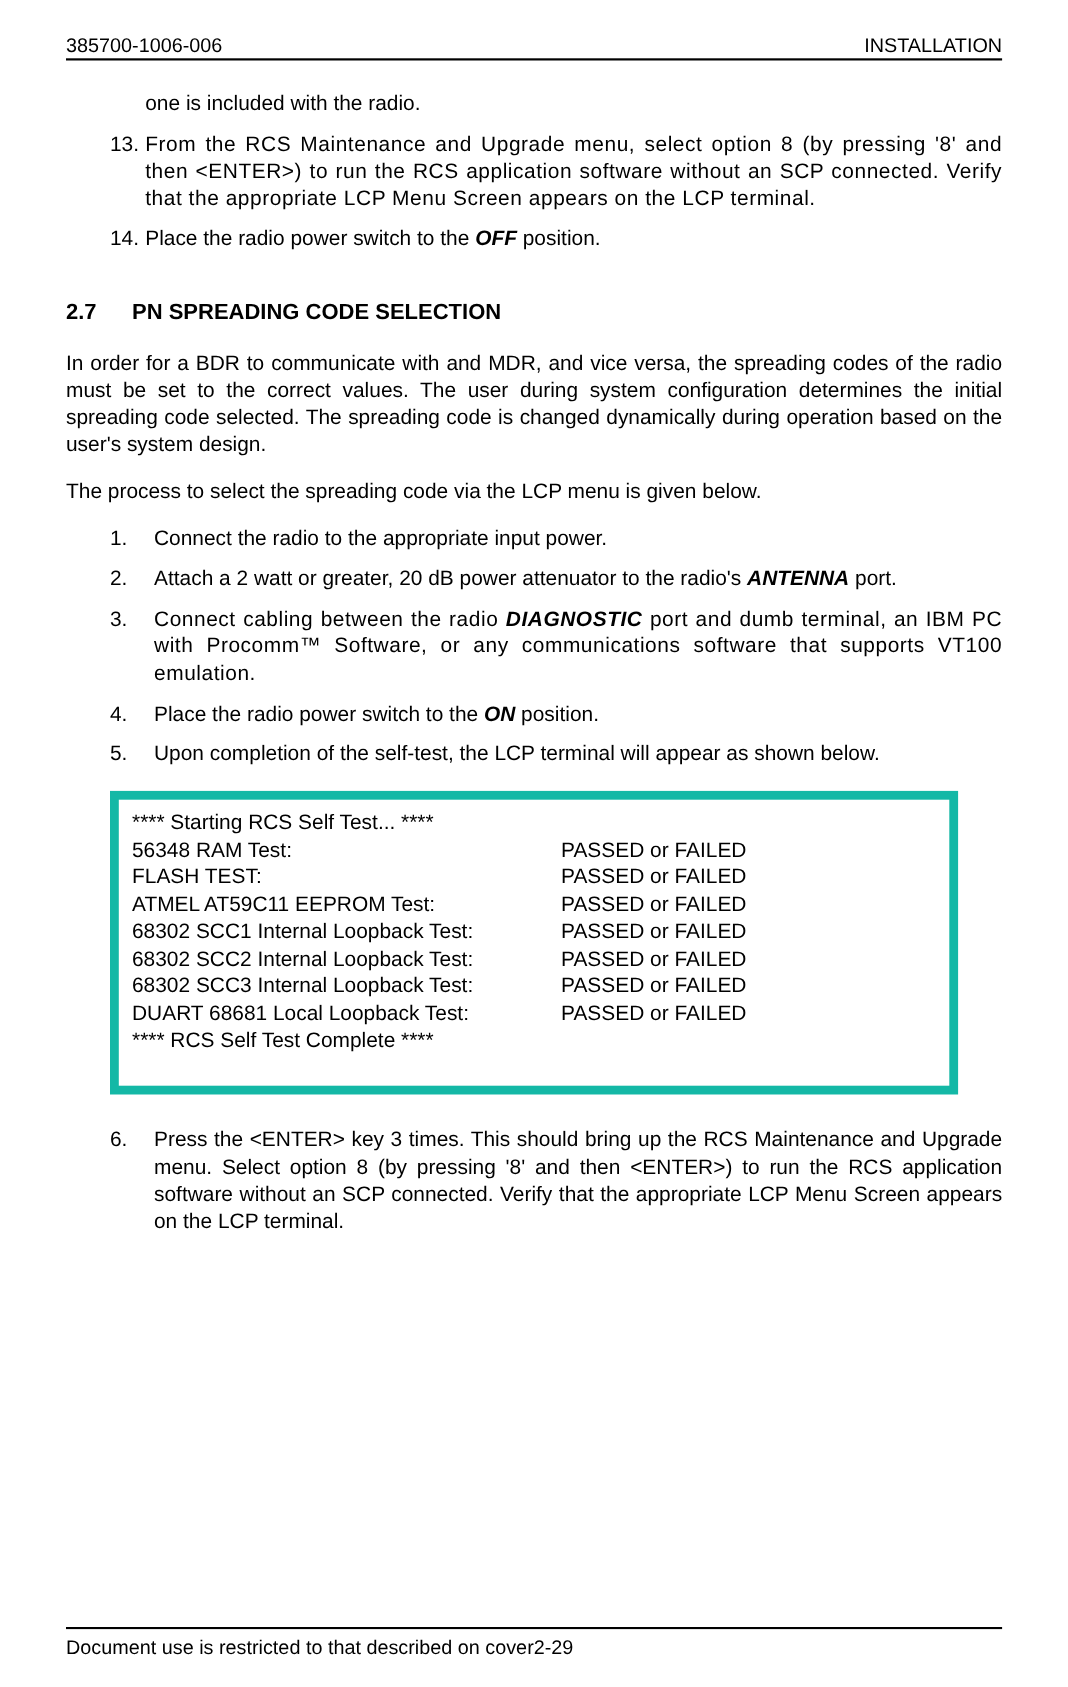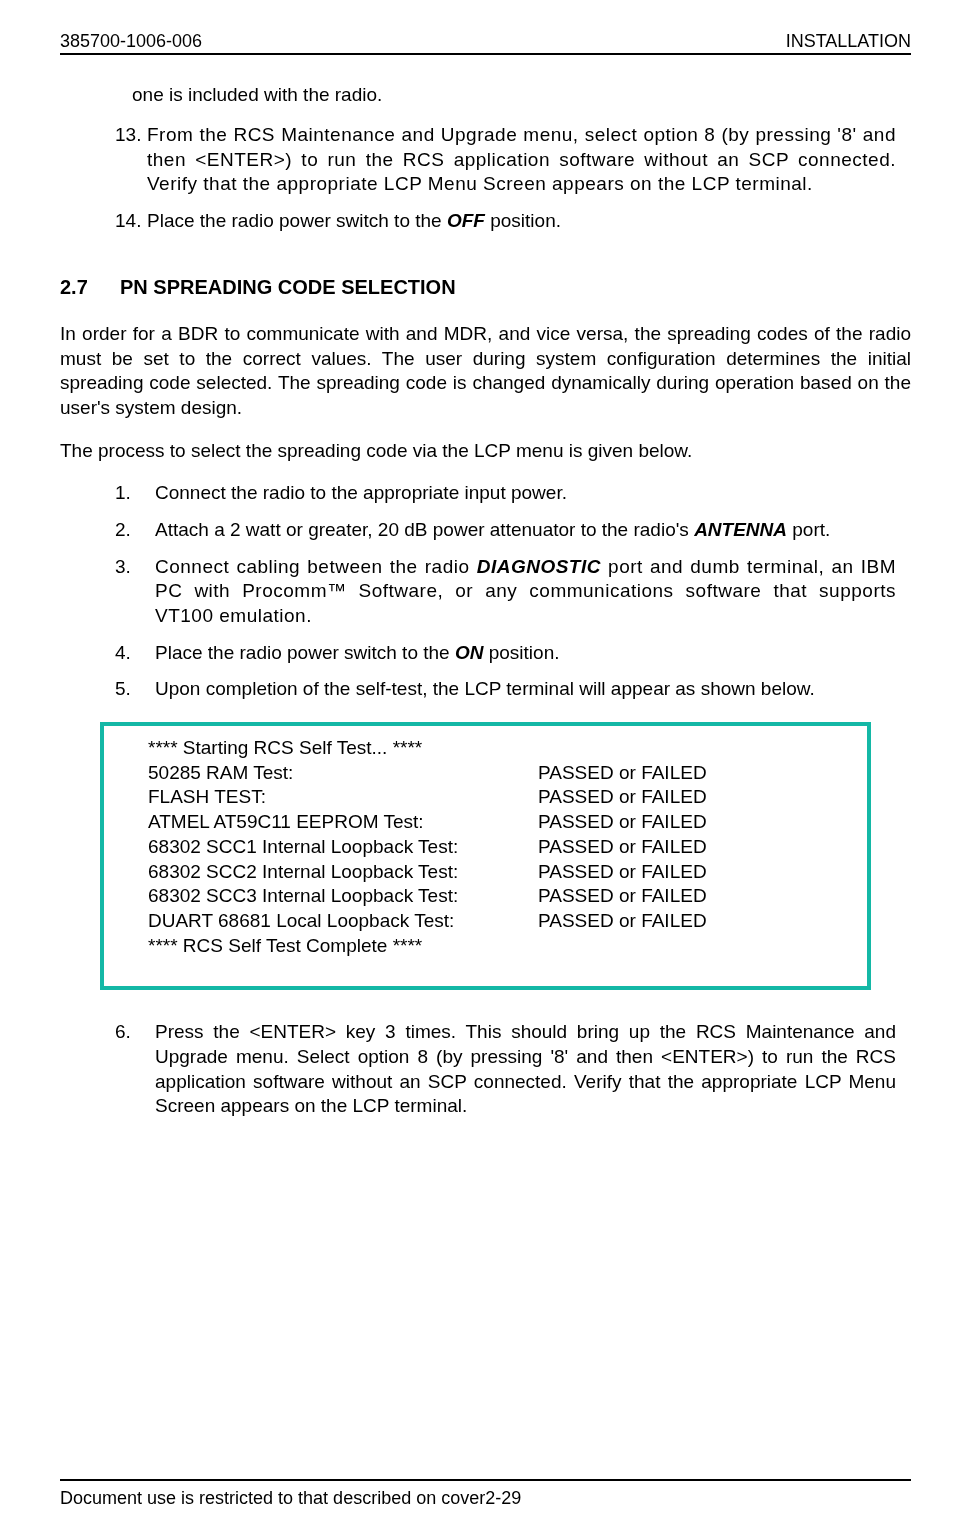--- a/index.html
+++ b/index.html
@@ -17,21 +17,21 @@
     border-bottom: 2px solid #000;
     padding-bottom: 0;
     margin-bottom: 28px;
     font-size: 18px;
   }
   .continued {
     margin-left: 72px;
     margin-bottom: 12px;
   }
   .ordered {
-    margin: 15px;
+    margin: 0;
     padding: 0;
   }
   .li {
     display: flex;
     margin-bottom: 12px;
   }
   .li-num {
     width: 40px;
     flex: none;
     margin-left: 40px;
@@ -63,22 +63,22 @@
   }
   .para {
     margin-bottom: 18px;
     text-align: justify;
   }
   .bold {
     font-weight: bold;
     font-style: italic;
   }
   .terminal-box {
-    border: 4px solid #14b8a6;
-    padding: 10px 44px;
+    border: 8px solid #14b8a6;
+    padding: 10px 12px;
     margin: 20px 40px 29px 40px;
   }
   .terminal-row {
     display: flex;
   }
   .terminal-label {
     width: 390px;
     flex: none;
   }
   .terminal-result {
@@ -151,21 +151,21 @@
   </div>
   <div class="li">
     <span class="li-num">5.</span>
     <span class="li-body">Upon completion of the self-test, the LCP terminal will appear as shown below.</span>
   </div>
 </div>
 
 <div class="terminal-box">
   <div>**** Starting RCS Self Test... ****</div>
   <div class="terminal-row">
-    <span class="terminal-label">50285 RAM Test:</span>
+    <span class="terminal-label">56348 RAM Test:</span>
     <span class="terminal-result">PASSED or FAILED</span>
   </div>
   <div class="terminal-row">
     <span class="terminal-label">FLASH TEST:</span>
     <span class="terminal-result">PASSED or FAILED</span>
   </div>
   <div class="terminal-row">
     <span class="terminal-label">ATMEL AT59C11 EEPROM Test:</span>
     <span class="terminal-result">PASSED or FAILED</span>
   </div>

